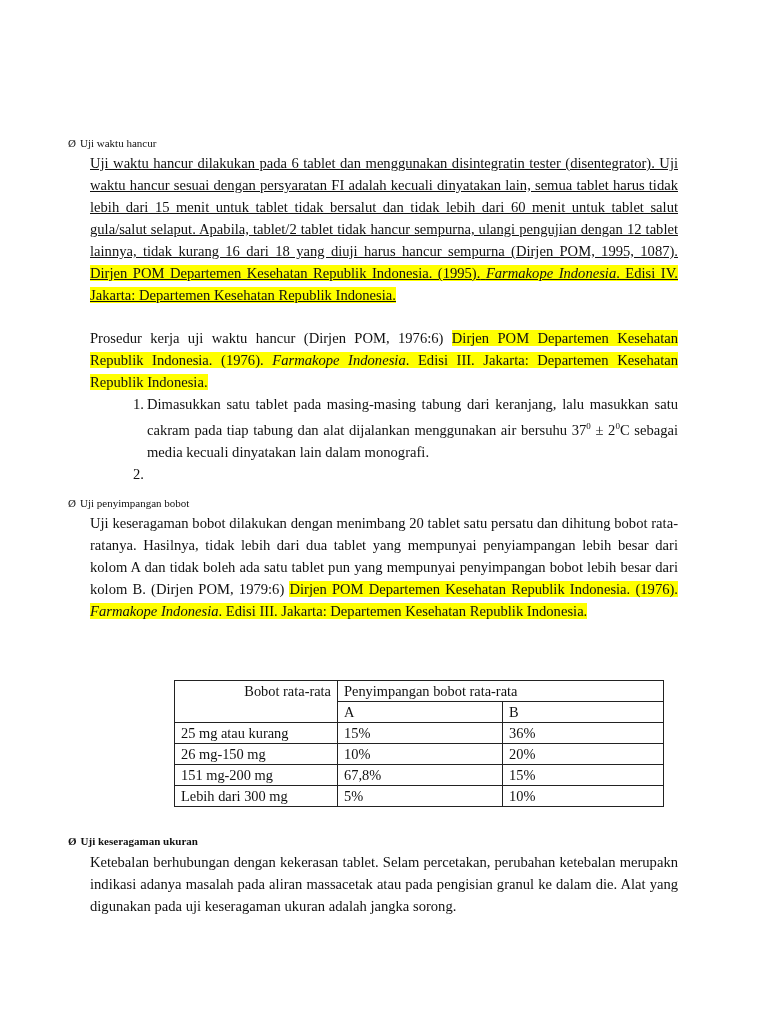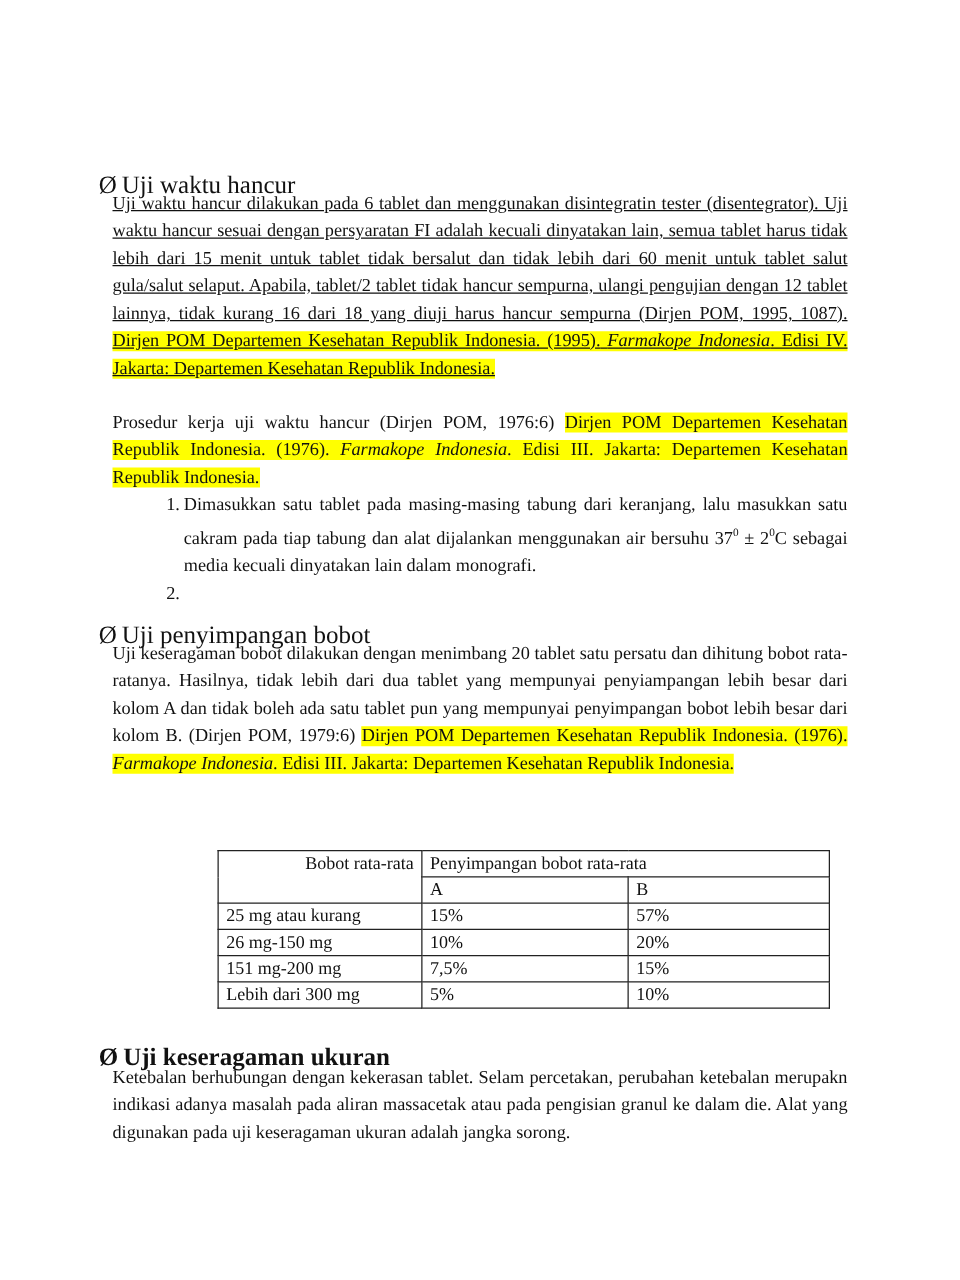--- a/index.html
+++ b/index.html
@@ -3,21 +3,21 @@
 <meta charset="utf-8">
 <style>
   html, body { margin: 0; padding: 0; background: #ffffff; }
   body {
     width: 768px; height: 1024px; position: relative; overflow: hidden;
     font-family: "Liberation Serif", "DejaVu Serif", serif;
     color: #111111; font-size: 14.6px;
   }
   .page { position: absolute; left: 0; top: 0; width: 768px; height: 1024px; }
   .title { position: absolute; left: 90px; top: 93px; font-size: 14.6px; letter-spacing: -0.2px; }
-  .bullet { position: absolute; left: 68px; font-size: 20px; margin-left: 11px; }
+  .bullet { position: absolute; left: 68px; font-size: 11px; }
   .bullet .sym { margin-right: 4px; }
   .para {
     position: absolute; left: 90px; width: 588px;
     line-height: 22px; text-align: justify; text-align-last: left;
   }
   .hl { background: #ffff00; }
   .it { font-style: italic; }
   ol.steps { position: absolute; left: 133px; width: 545px; margin: 0; padding: 0; list-style: none; line-height: 22px; }
   ol.steps li { position: relative; padding-left: 14px; text-align: justify; text-align-last: left; }
   ol.steps li .num { position: absolute; left: 0; top: 0; }
@@ -74,30 +74,30 @@
       <td class="c1" rowspan="2">Bobot rata-rata</td>
       <td colspan="2">Penyimpangan bobot rata-rata</td>
     </tr>
     <tr>
       <td class="c2">A</td>
       <td>B</td>
     </tr>
     <tr>
       <td>25 mg atau kurang</td>
       <td>15%</td>
-      <td>57%</td>
+      <td>36%</td>
     </tr>
     <tr>
       <td>26 mg-150 mg</td>
       <td>10%</td>
       <td>20%</td>
     </tr>
     <tr>
       <td>151 mg-200 mg</td>
-      <td>7,5%</td>
+      <td>67,8%</td>
       <td>15%</td>
     </tr>
     <tr>
       <td>Lebih dari 300 mg</td>
       <td>5%</td>
       <td>10%</td>
     </tr>
   </tbody>
     </table>
 

